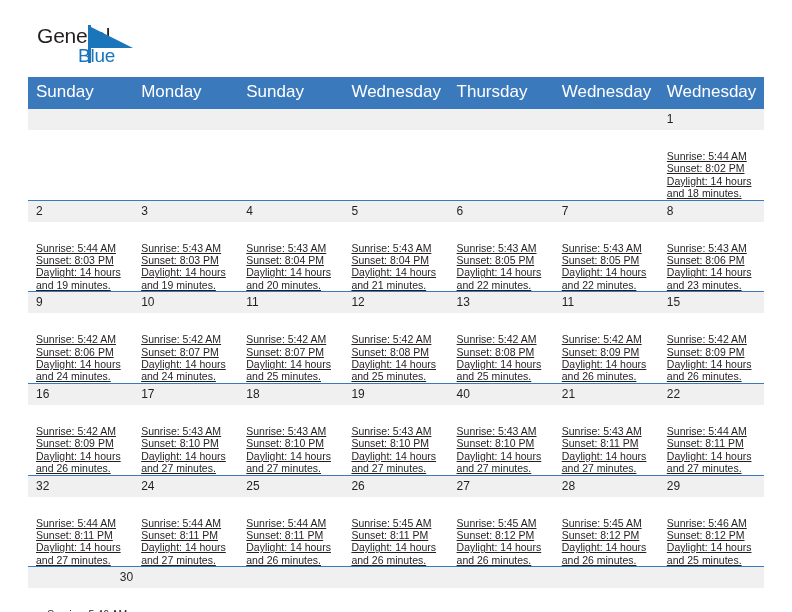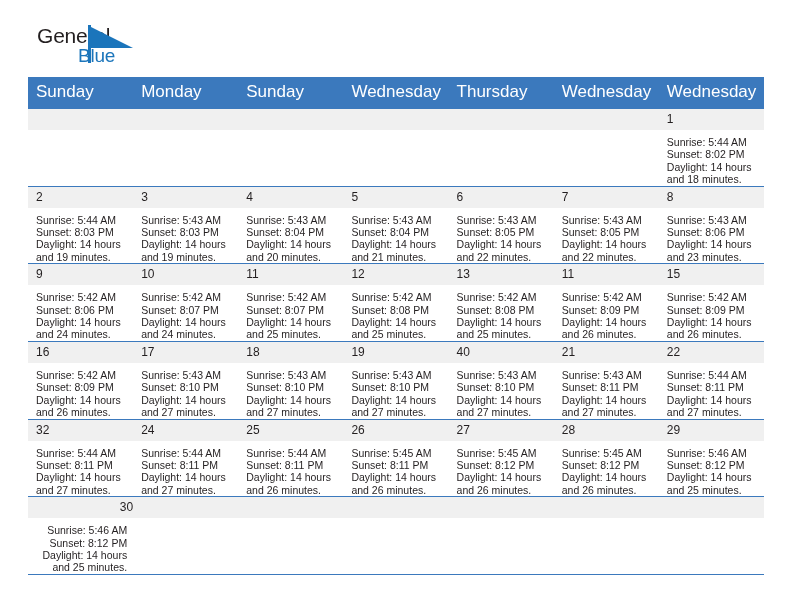--- a/index.html
+++ b/index.html
@@ -129,24 +129,25 @@
     color: #231f20;
     line-height: 15px;
     padding: 3px 0 3px 8px;
     height: 15px;
   }
   .empty-cell .daynum {
     background: #f0f0f0;
     color: transparent;
   }
   .info {
-    padding: 6px 6px 0 8px;
+    padding: 20px 6px 0 8px;
     font-size: 10.5px;
     line-height: 12.4px;
     color: #231f20;
+    text-decoration: underline;
   }
   .info div { white-space: nowrap; }
 
   tbody tr.week-row:last-child > td {
     border-bottom: 1px solid #3b79bd;
     text-align: right;
   }
 </style>
 </head>
 <body>

